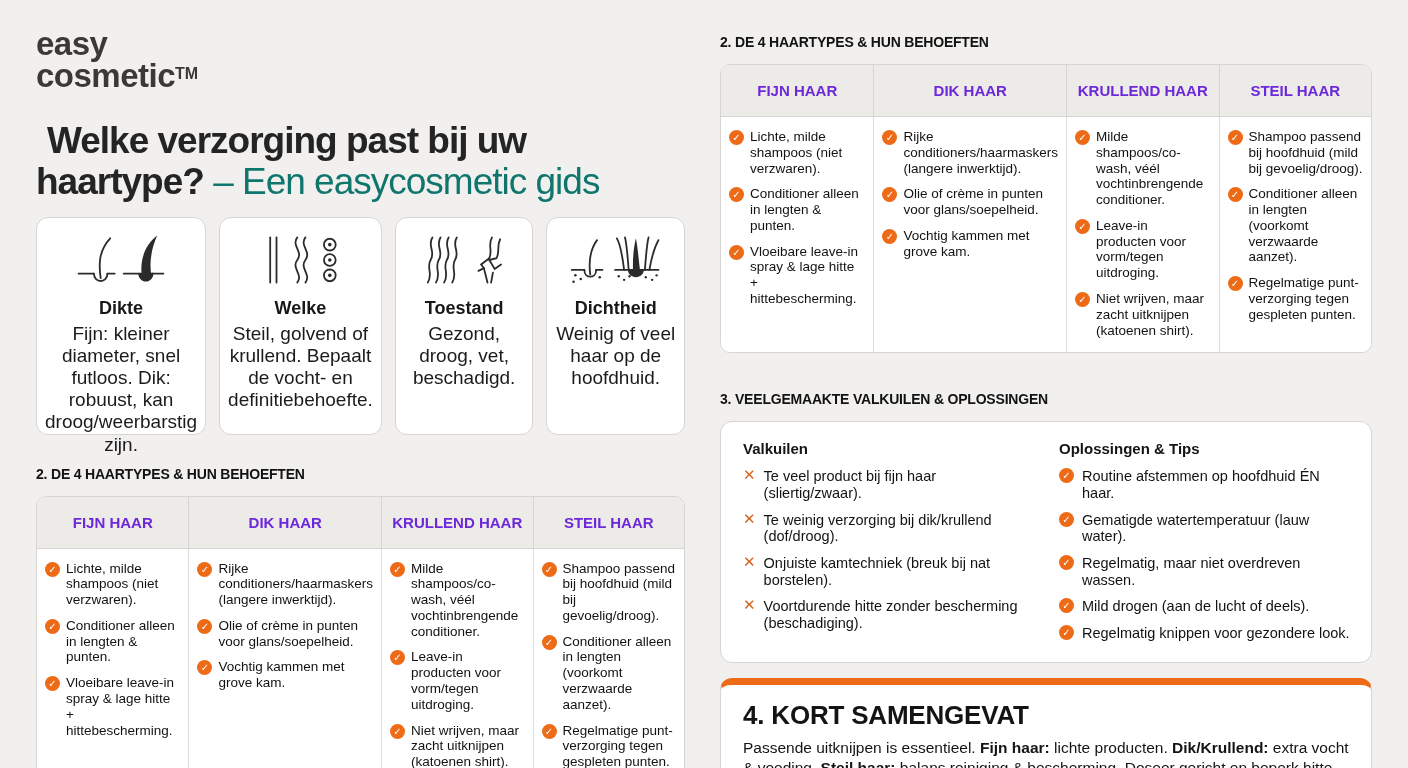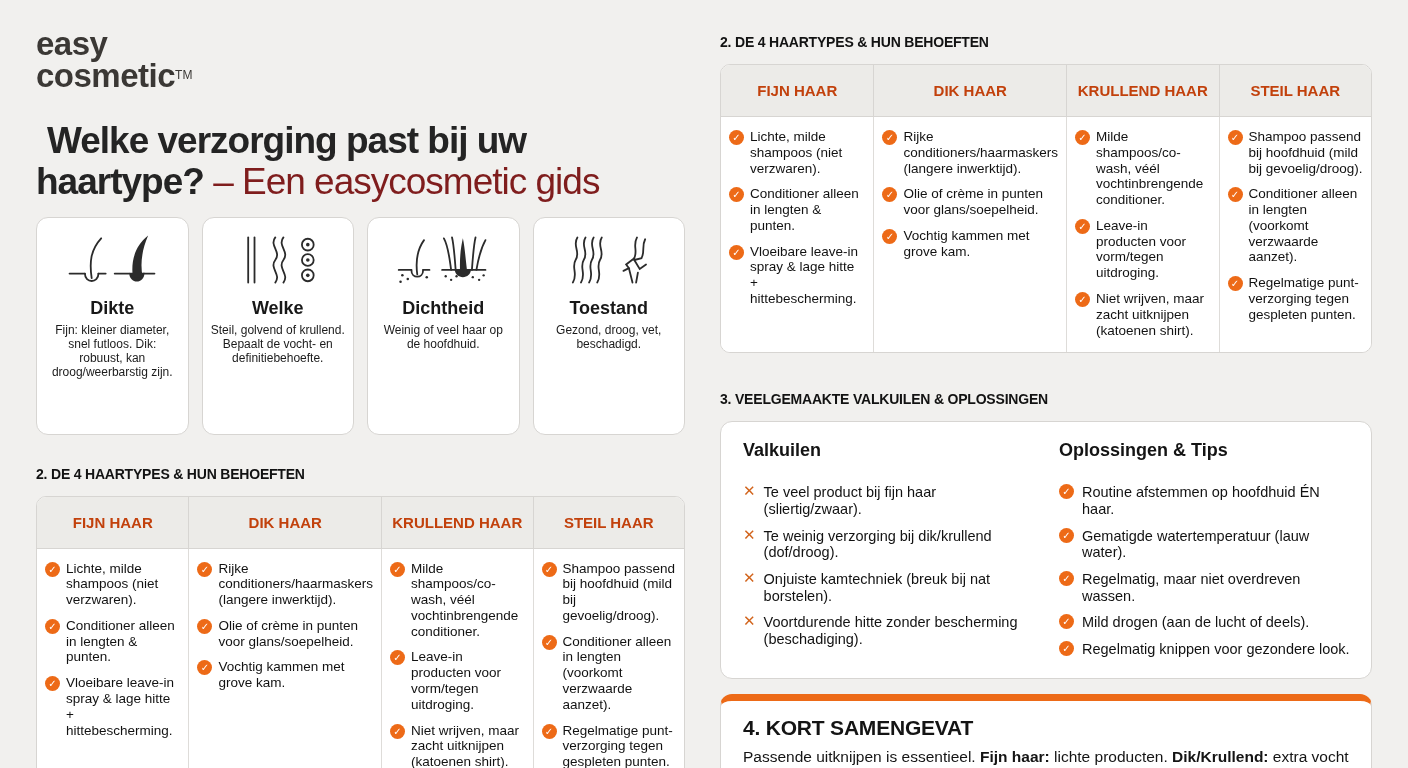--- a/index.html
+++ b/index.html
@@ -16,72 +16,72 @@
     background:var(--bg);
     font-family:"Liberation Sans", sans-serif;
     color:var(--ink);
   }
   .layout{display:flex;gap:35px;padding:28px 36px 0 36px;}
   .col-left{width:649px;flex:none;}
   .col-right{width:652px;flex:none;}
 
   
   .logo{font-size:33px;font-weight:800;line-height:0.98;color:var(--logo);letter-spacing:-0.5px;}
-  .logo sup{font-size:12px;font-weight:400;vertical-align:8px;letter-spacing:0;}
+  .logo sup{font-size:16px;font-weight:700;vertical-align:8px;letter-spacing:0;}
 
   
   .main-title{margin-top:27px;font-size:37px;line-height:1.12;letter-spacing:-1px;max-width:630px;}
   .main-title .tb{font-weight:800;color:#242424;margin-left:11px;}
-  .main-title .tl{font-weight:300;color:#7f1d1d;}
+  .main-title .tl{font-weight:300;color:#0f766e;}
 
   .sec-heading{font-size:14px;font-weight:800;color:#121212;letter-spacing:-0.2px;}
   .mt-sec1{margin-top:29px;}
   .mt-sec2l{margin-top:31px;}
   .mt-secr{margin-top:38px;}
   .mt-first{margin-top:6px;}
 
   
   .cards{display:flex;gap:13px;margin-top:14px;}
   .card{flex:1;background:#fff;border:1px solid var(--card-border);border-radius:12px;
         padding:14px 8px 4px;height:218px;text-align:center;}
   .card svg{height:56px;width:110px;}
   .card h3{font-size:18px;font-weight:800;margin:6px 0 4px;color:#181818;}
-  .card p{font-size:12px;line-height:1.17;color:#1b1b1b;}
+  .card p{font-size:19px;line-height:1.17;color:#1b1b1b;}
 
   
   .htable{margin-top:14px;background:#fff;border:1px solid var(--card-border);border-radius:10px;
           overflow:hidden;display:grid;grid-template-columns:repeat(4,1fr);}
   .htable .th{background:#ECEBE8;border-bottom:1px solid var(--card-border);
               font-weight:800;font-size:15px;text-align:center;
               display:flex;align-items:center;justify-content:center;
-              min-height:52px;padding:8px 6px;color:#c2410c;}
+              min-height:52px;padding:8px 6px;color:#6d28d9;}
   .htable .td{padding:12px 8px 4px 8px;background:#fff;}
   .htable .th + .th, .htable .td + .td{border-left:1px solid #DEDCD9;}
   .htable .th + .th{border-left:1px solid var(--card-border);}
 
   .tip{display:flex;gap:6px;margin-bottom:10px;font-size:13.5px;line-height:1.17;color:#121212;}
   .chk{width:15px;height:15px;border-radius:50%;background:var(--orange);color:#fff;
        font-size:10px;line-height:15px;text-align:center;flex:none;margin-top:1px;
        font-family:"DejaVu Sans", sans-serif;font-weight:700;}
 
   
   .pitfall-card{margin-top:14px;background:#fff;border:1px solid var(--card-border);
                 border-radius:12px;padding:18px 20px 10px 22px;display:flex;gap:24px;min-height:180px;}
   .pc-col{flex:1;}
-  .pc-col h3{font-size:18px;font-weight:800;margin:0 0 23px;color:#141414;}
+  .pc-col h3{font-size:15px;font-weight:800;margin:0 0 11px;color:#141414;}
   .pit{display:flex;gap:8px;font-size:14.5px;line-height:1.15;margin-bottom:10px;color:#121212;}
   .xmark{color:var(--orange-dark);font-weight:700;font-size:15px;flex:none;line-height:1.05;
          font-family:"DejaVu Sans", sans-serif;}
   .pit .chk{margin-top:0px;}
 
   
   .summary-card{margin-top:15px;background:#fff;border:1px solid var(--card-border);
                 border-radius:12px;border-top:7px solid var(--orange);
                 padding:13px 22px 18px;}
-  .summary-card h2{font-size:21px;font-weight:800;letter-spacing:-0.2px;margin:2px 0 7px;color:#141414;}
+  .summary-card h2{font-size:26px;font-weight:800;letter-spacing:-0.2px;margin:2px 0 7px;color:#141414;}
   .summary-text{font-size:15.5px;line-height:1.32;color:#141414;margin-bottom:14px;}
   .summary-text .b{font-weight:700;}
 
   .ic{stroke:#2b2b2b;fill:none;stroke-width:2;stroke-linecap:round;}
   .icf{fill:#2b2b2b;stroke:none;}
 </style>
 </head>
 <body>
 
 <div class="layout">
@@ -124,20 +124,37 @@
           <path class="ic" d="M61 6 c-7 9 7 16 0 25 c-7 9 7 16 0 25"></path>
           <circle class="ic" cx="88" cy="14" r="6.5"></circle>
             <circle class="icf" cx="88" cy="14" r="2"></circle>
           <circle class="ic" cx="88" cy="31" r="6.5"></circle>
             <circle class="icf" cx="88" cy="31" r="2"></circle>
           <circle class="ic" cx="88" cy="48" r="6.5"></circle>
             <circle class="icf" cx="88" cy="48" r="2"></circle>
         </svg>
         <h3>Welke</h3>
         <p>Steil, golvend of krullend. Bepaalt de vocht- en definitiebehoefte.</p>
+      </div>
+
+      <div class="card">
+        <svg viewBox="0 0 110 62">
+          <path class="ic" d="M20 6 c-6 9 4 16 -2 25 c-5 8 3 16 -3 25"></path>
+          <path class="ic" d="M29 6 c-6 9 4 16 -2 25 c-5 8 3 16 -3 25"></path>
+          <path class="ic" d="M38 6 c-6 9 4 16 -2 25 c-5 8 3 16 -3 25"></path>
+          <path class="ic" d="M47 6 c-6 9 4 16 -2 25 c-5 8 3 16 -3 25"></path>
+          <path class="ic" d="M86 6 c-5 9 1 14 -3 23"></path>
+          <path class="ic" d="M95 8 c-4 8 0 13 -4 21 l-8 2"></path>
+          <path class="ic" d="M83 29 l-9 7 l3 4 l-6 3"></path>
+          <path class="ic" d="M77 40 l4 16"></path>
+          <path class="ic" d="M83 31 l6 10 l7 -5"></path>
+          <path class="ic" d="M87 45 l-2 11"></path>
+        </svg>
+        <h3>Toestand</h3>
+        <p>Gezond, droog, vet, beschadigd.</p>
       </div>
 
       <div class="card">
         <svg viewBox="0 0 110 62">
           <path class="ic" d="M6 42 h14"></path>
           <path class="ic" d="M20 42 c0 10 13 10 13 0"></path>
           <path class="ic" d="M33 42 h7"></path>
           <path class="ic" d="M26.5 47 C24.5 32 26 20 34 9" stroke-width="2.2"></path>
           <circle class="icf" cx="10" cy="48" r="1.4"></circle>
             <circle class="icf" cx="16" cy="52" r="1.4"></circle>
@@ -154,37 +171,20 @@
           <circle class="icf" cx="58" cy="49" r="1.3"></circle>
             <circle class="icf" cx="64" cy="53" r="1.3"></circle>
           <circle class="icf" cx="70" cy="49" r="1.3"></circle>
             <circle class="icf" cx="88" cy="50" r="1.3"></circle>
           <circle class="icf" cx="95" cy="53" r="1.3"></circle>
             <circle class="icf" cx="100" cy="48" r="1.3"></circle>
         </svg>
         <h3>Dichtheid</h3>
         <p>Weinig of veel haar op de hoofdhuid.</p>
       </div>
-
-      <div class="card">
-        <svg viewBox="0 0 110 62">
-          <path class="ic" d="M20 6 c-6 9 4 16 -2 25 c-5 8 3 16 -3 25"></path>
-          <path class="ic" d="M29 6 c-6 9 4 16 -2 25 c-5 8 3 16 -3 25"></path>
-          <path class="ic" d="M38 6 c-6 9 4 16 -2 25 c-5 8 3 16 -3 25"></path>
-          <path class="ic" d="M47 6 c-6 9 4 16 -2 25 c-5 8 3 16 -3 25"></path>
-          <path class="ic" d="M86 6 c-5 9 1 14 -3 23"></path>
-          <path class="ic" d="M95 8 c-4 8 0 13 -4 21 l-8 2"></path>
-          <path class="ic" d="M83 29 l-9 7 l3 4 l-6 3"></path>
-          <path class="ic" d="M77 40 l4 16"></path>
-          <path class="ic" d="M83 31 l6 10 l7 -5"></path>
-          <path class="ic" d="M87 45 l-2 11"></path>
-        </svg>
-        <h3>Toestand</h3>
-        <p>Gezond, droog, vet, beschadigd.</p>
-      </div>
     </div>
 
     <div class="sec-heading mt-sec2l">2. DE 4 HAARTYPES &amp; HUN BEHOEFTEN</div>
 
     <div class="htable">
       <div class="th">FIJN HAAR</div>
       <div class="th">DIK HAAR</div>
       <div class="th">KRULLEND HAAR</div>
       <div class="th">STEIL HAAR</div>
 

